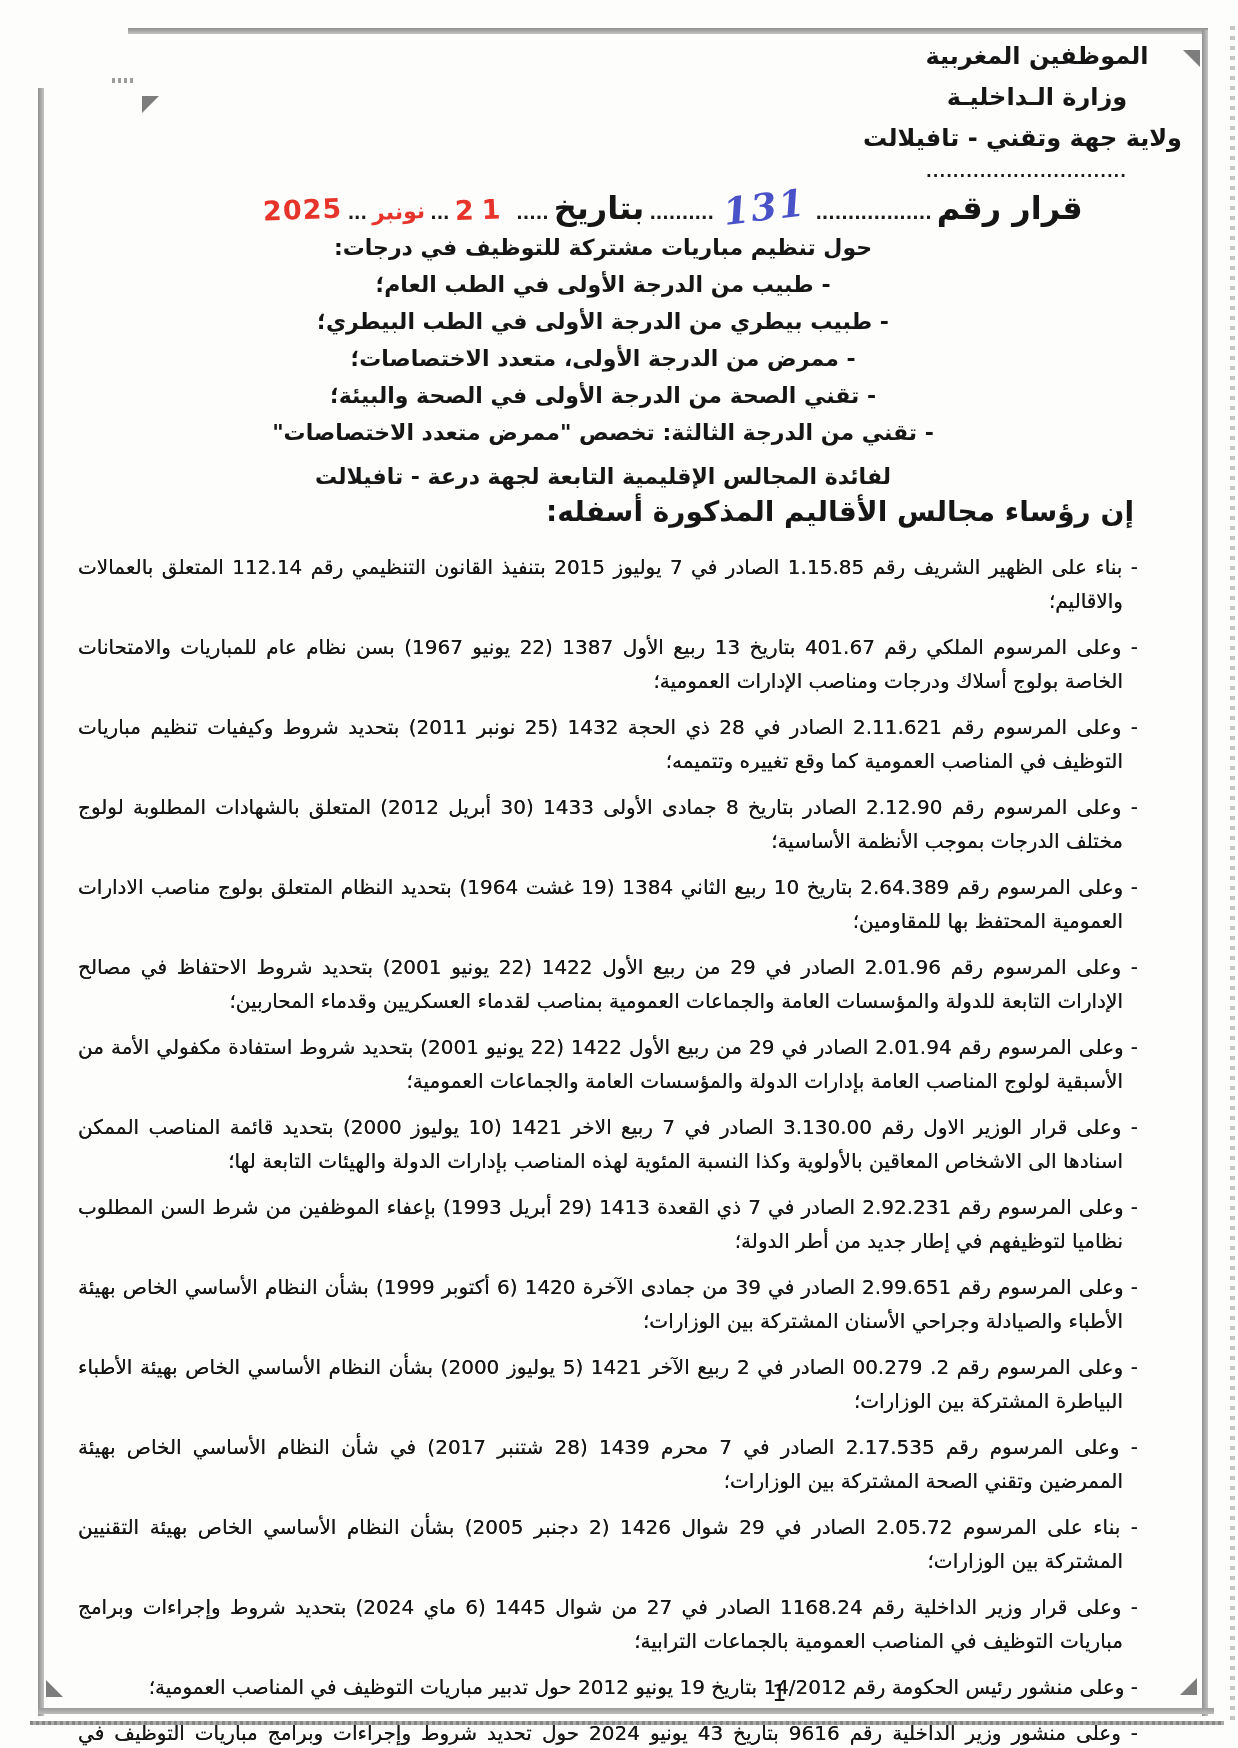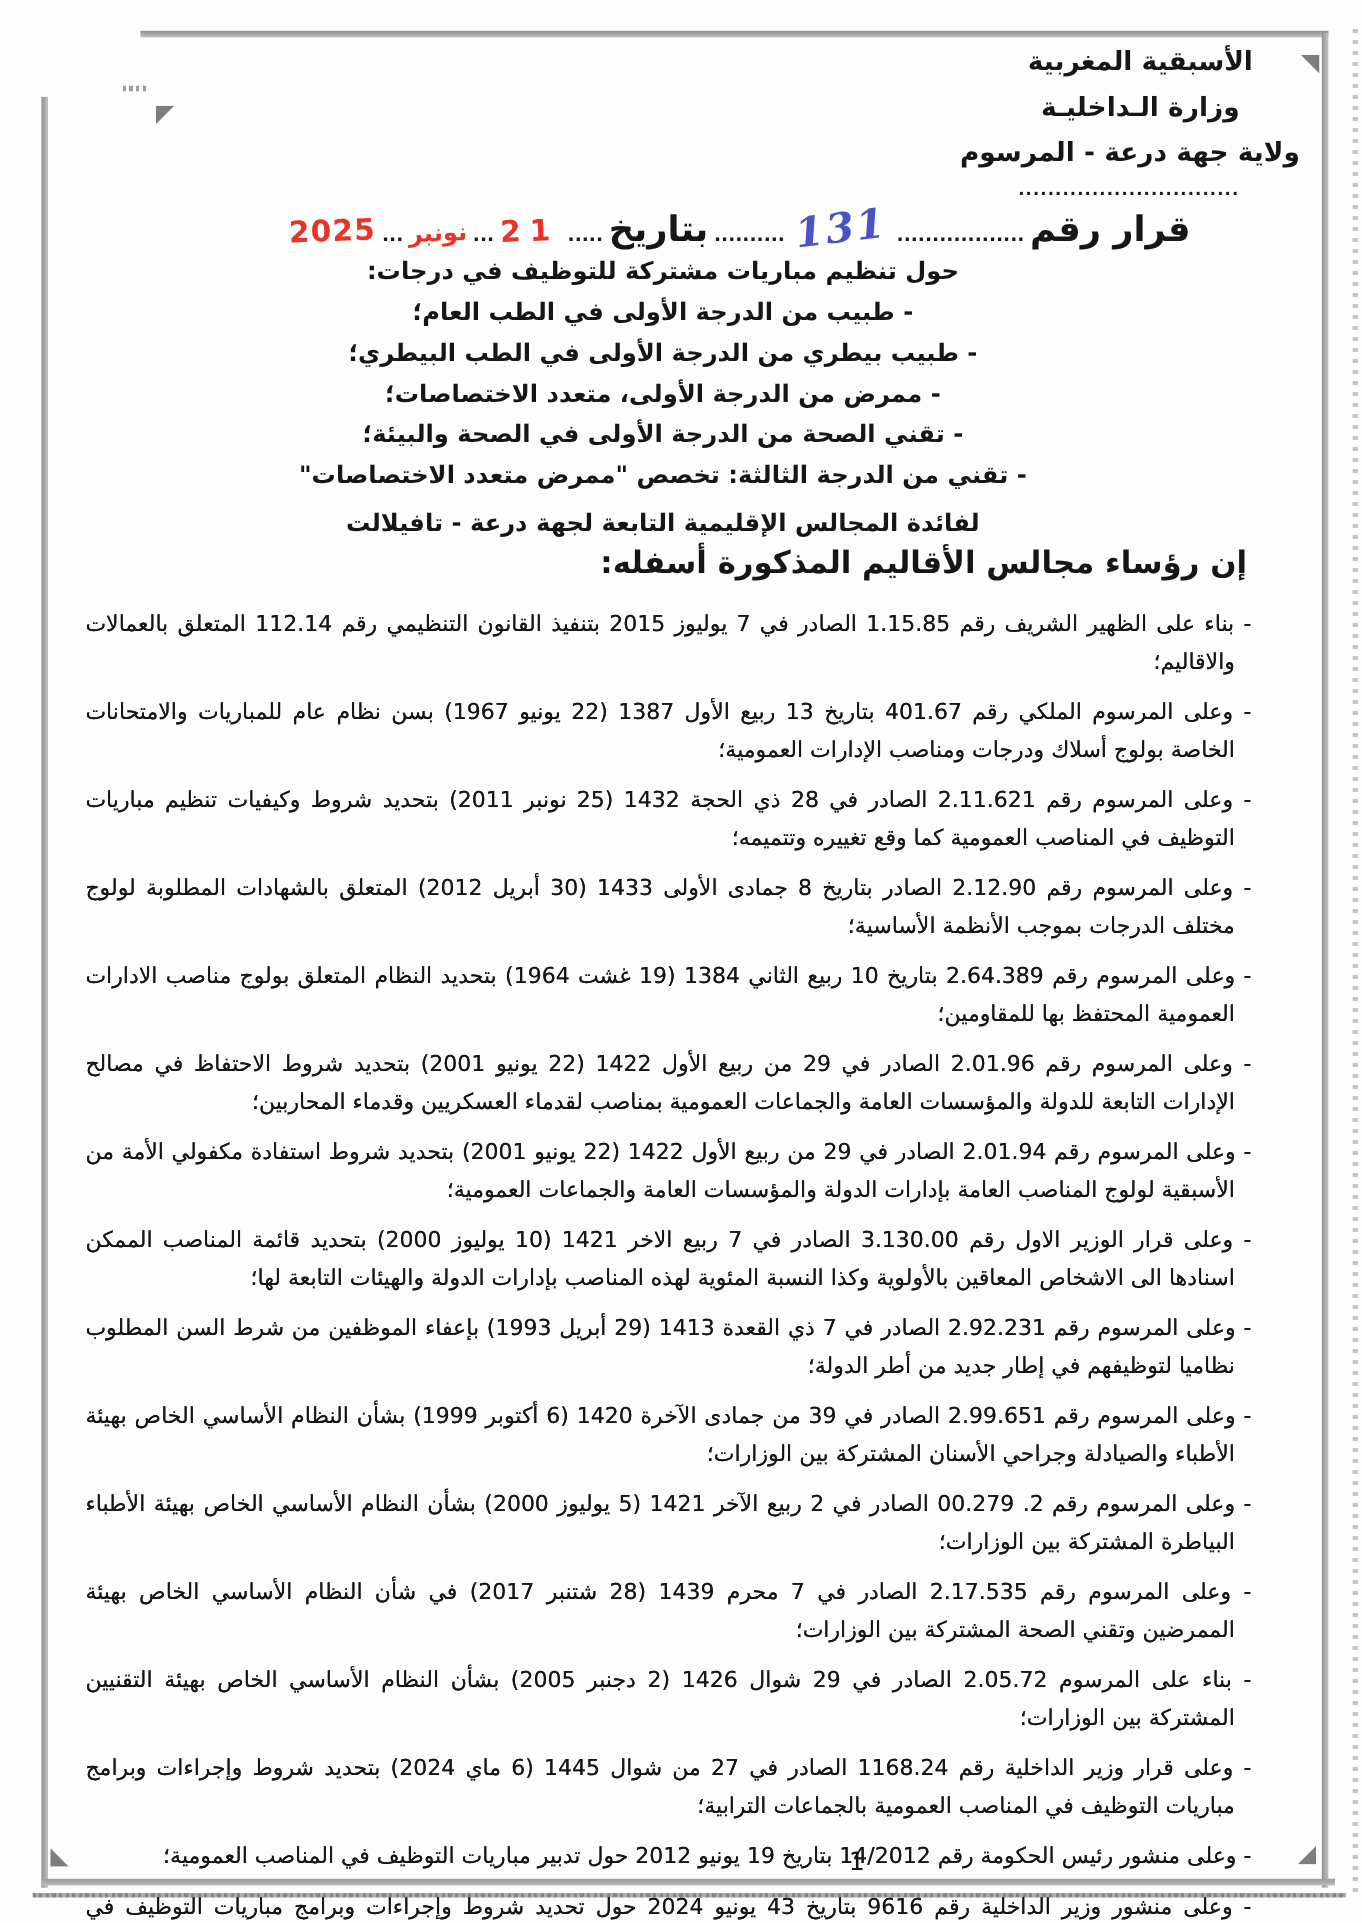--- a/index.html
+++ b/index.html
@@ -63,23 +63,23 @@
 <div class="frame-line" id="frame-bottom"></div>
 <div class="frame-line" id="frame-bottom2"></div>
 <div id="edge-right"></div>
 <div id="tl-dots"></div>
 <div class="tri" id="tri-tl"></div>
 <div class="tri" id="tri-tr"></div>
 <div class="tri" id="tri-bl"></div>
 <div class="tri" id="tri-br"></div>
 
 <div id="header">
-  <div class="h-line">الأسبقية المغربية</div>
+  <div class="h-line">الموظفين المغربية</div>
   <div class="h-line">وزارة الـداخليـة</div>
-  <div class="h-line">ولاية جهة درعة - المرسوم</div>
+  <div class="h-line">ولاية جهة وتقني - تافيلالت</div>
 </div>
 <div id="header-dots">..............................</div>
 
 <div id="decision">
   <span class="dec-label">قرار رقم</span>
   <span class="dots">..................</span>
   <span class="hand-number">131</span>
   <span class="dots">..........</span>
   <span class="dec-label">بتاريخ</span>
   <span class="dots">.....</span>

